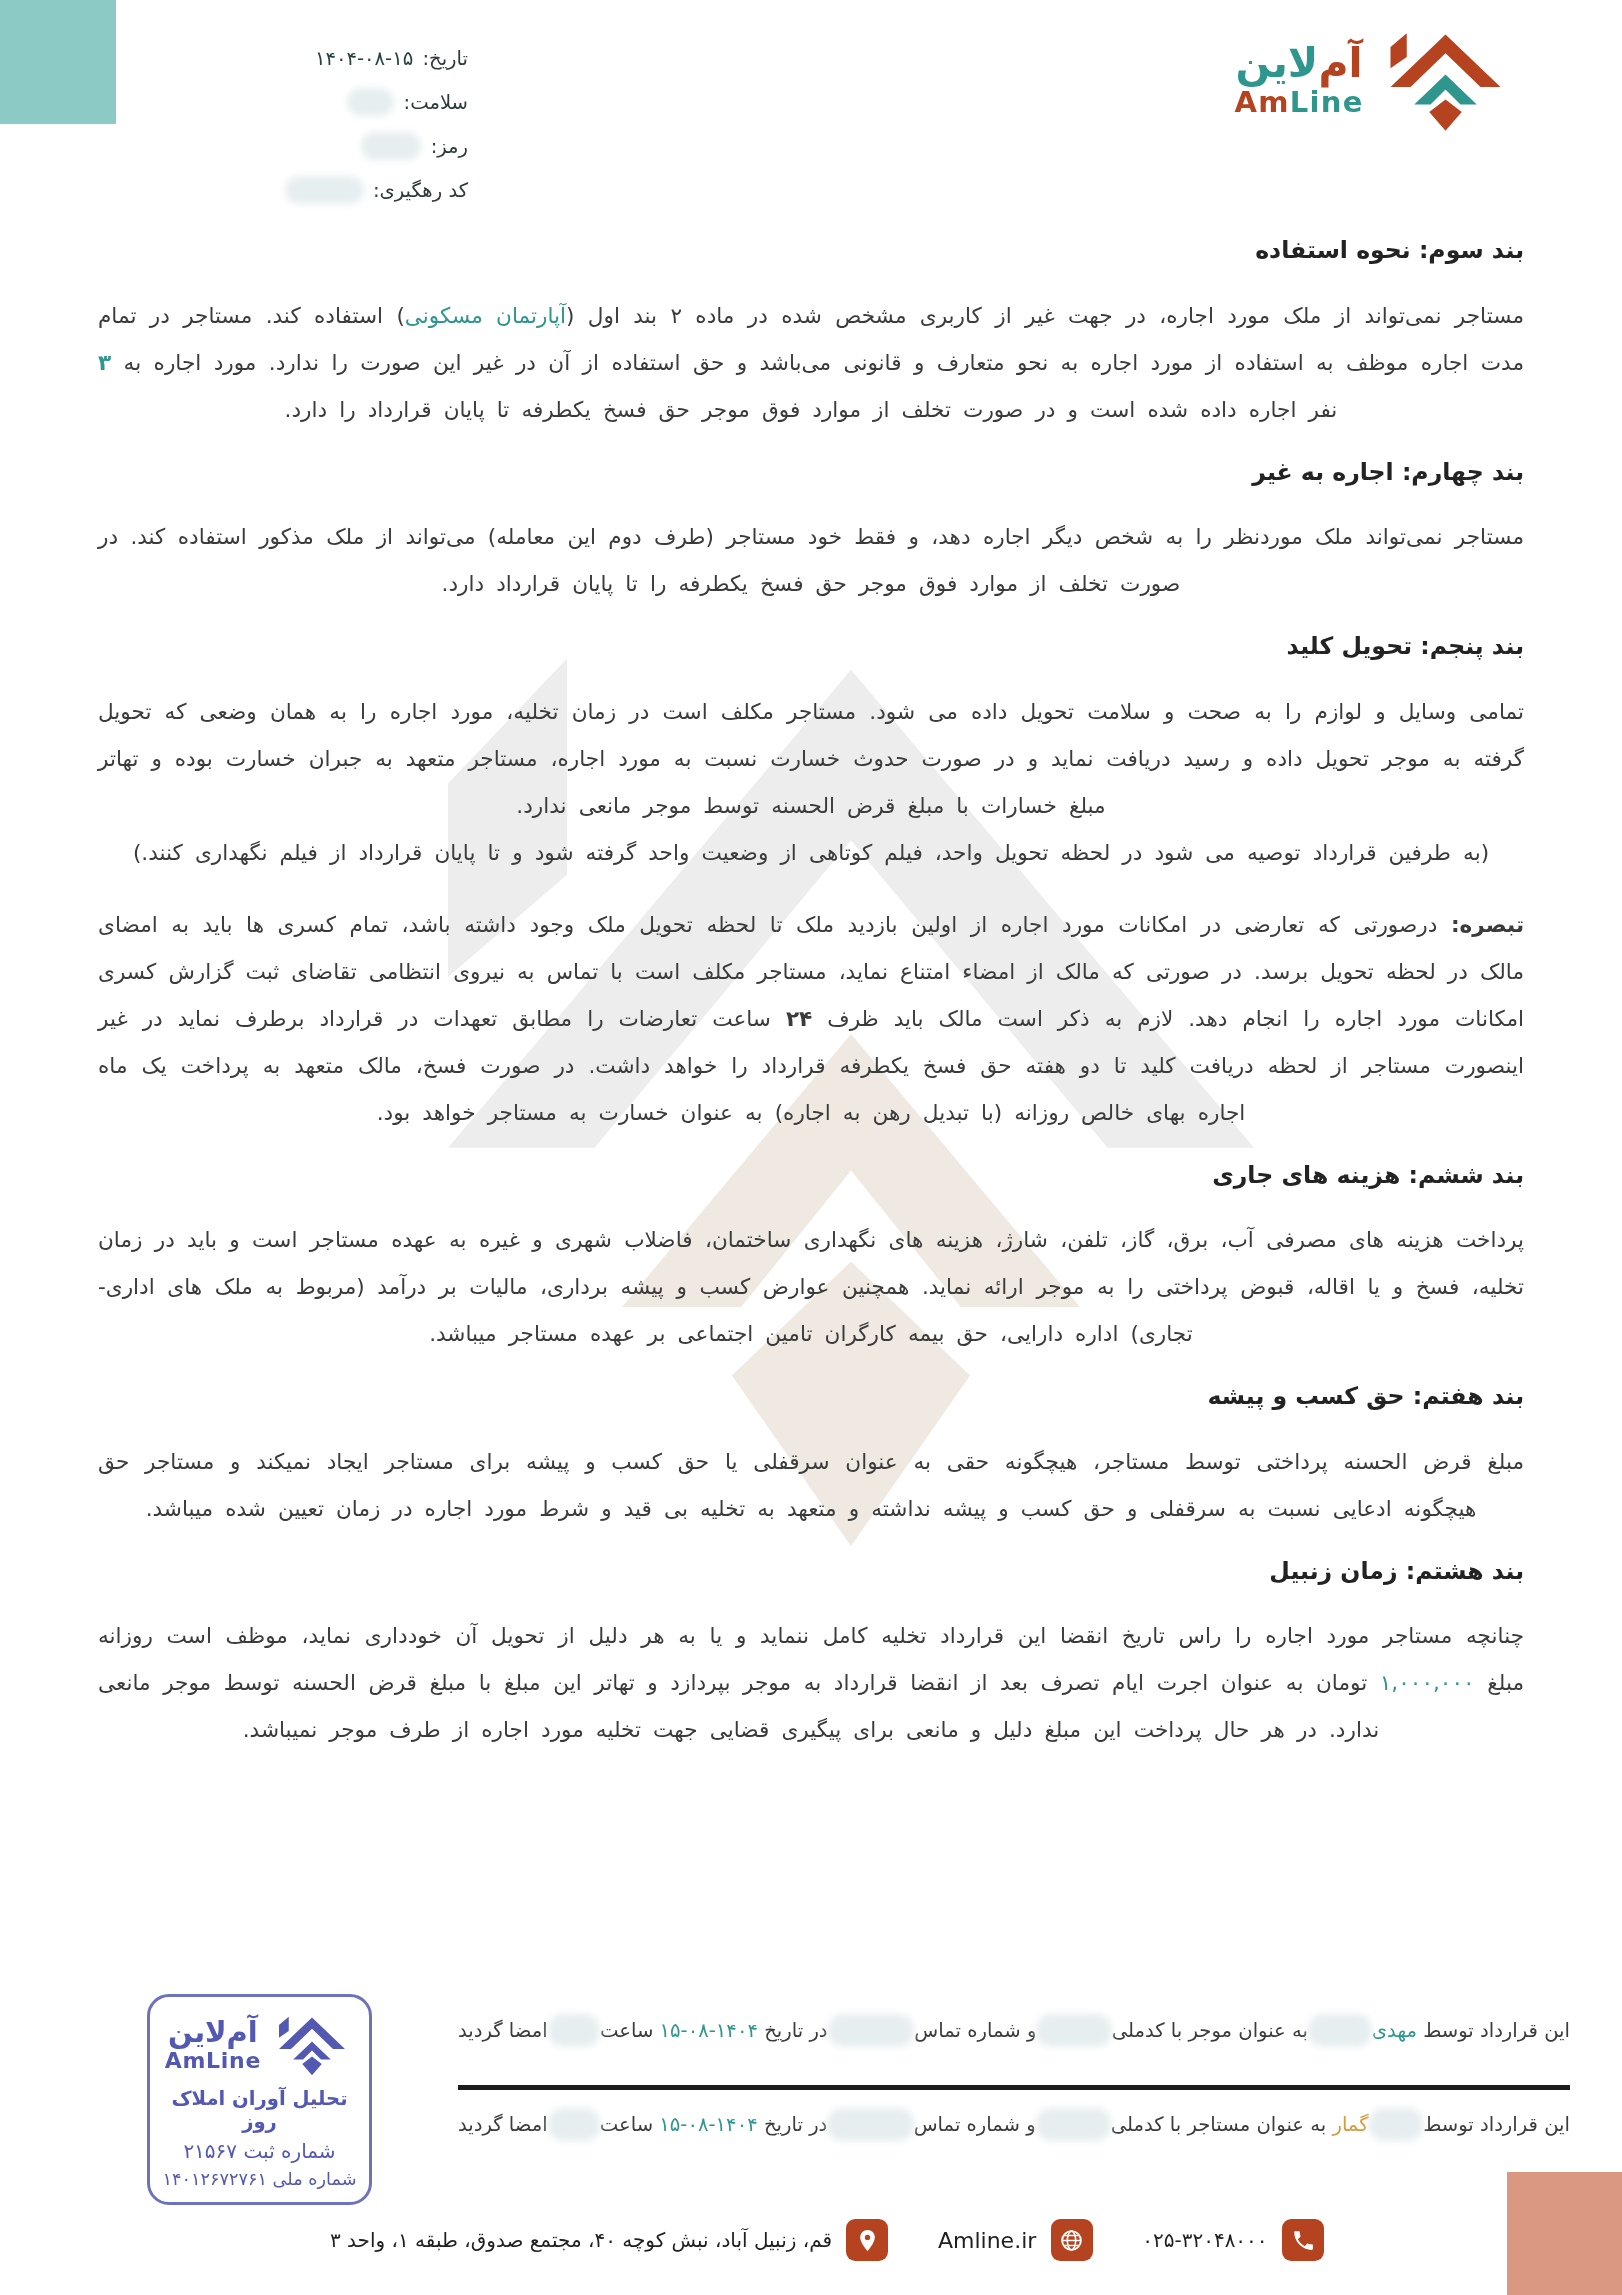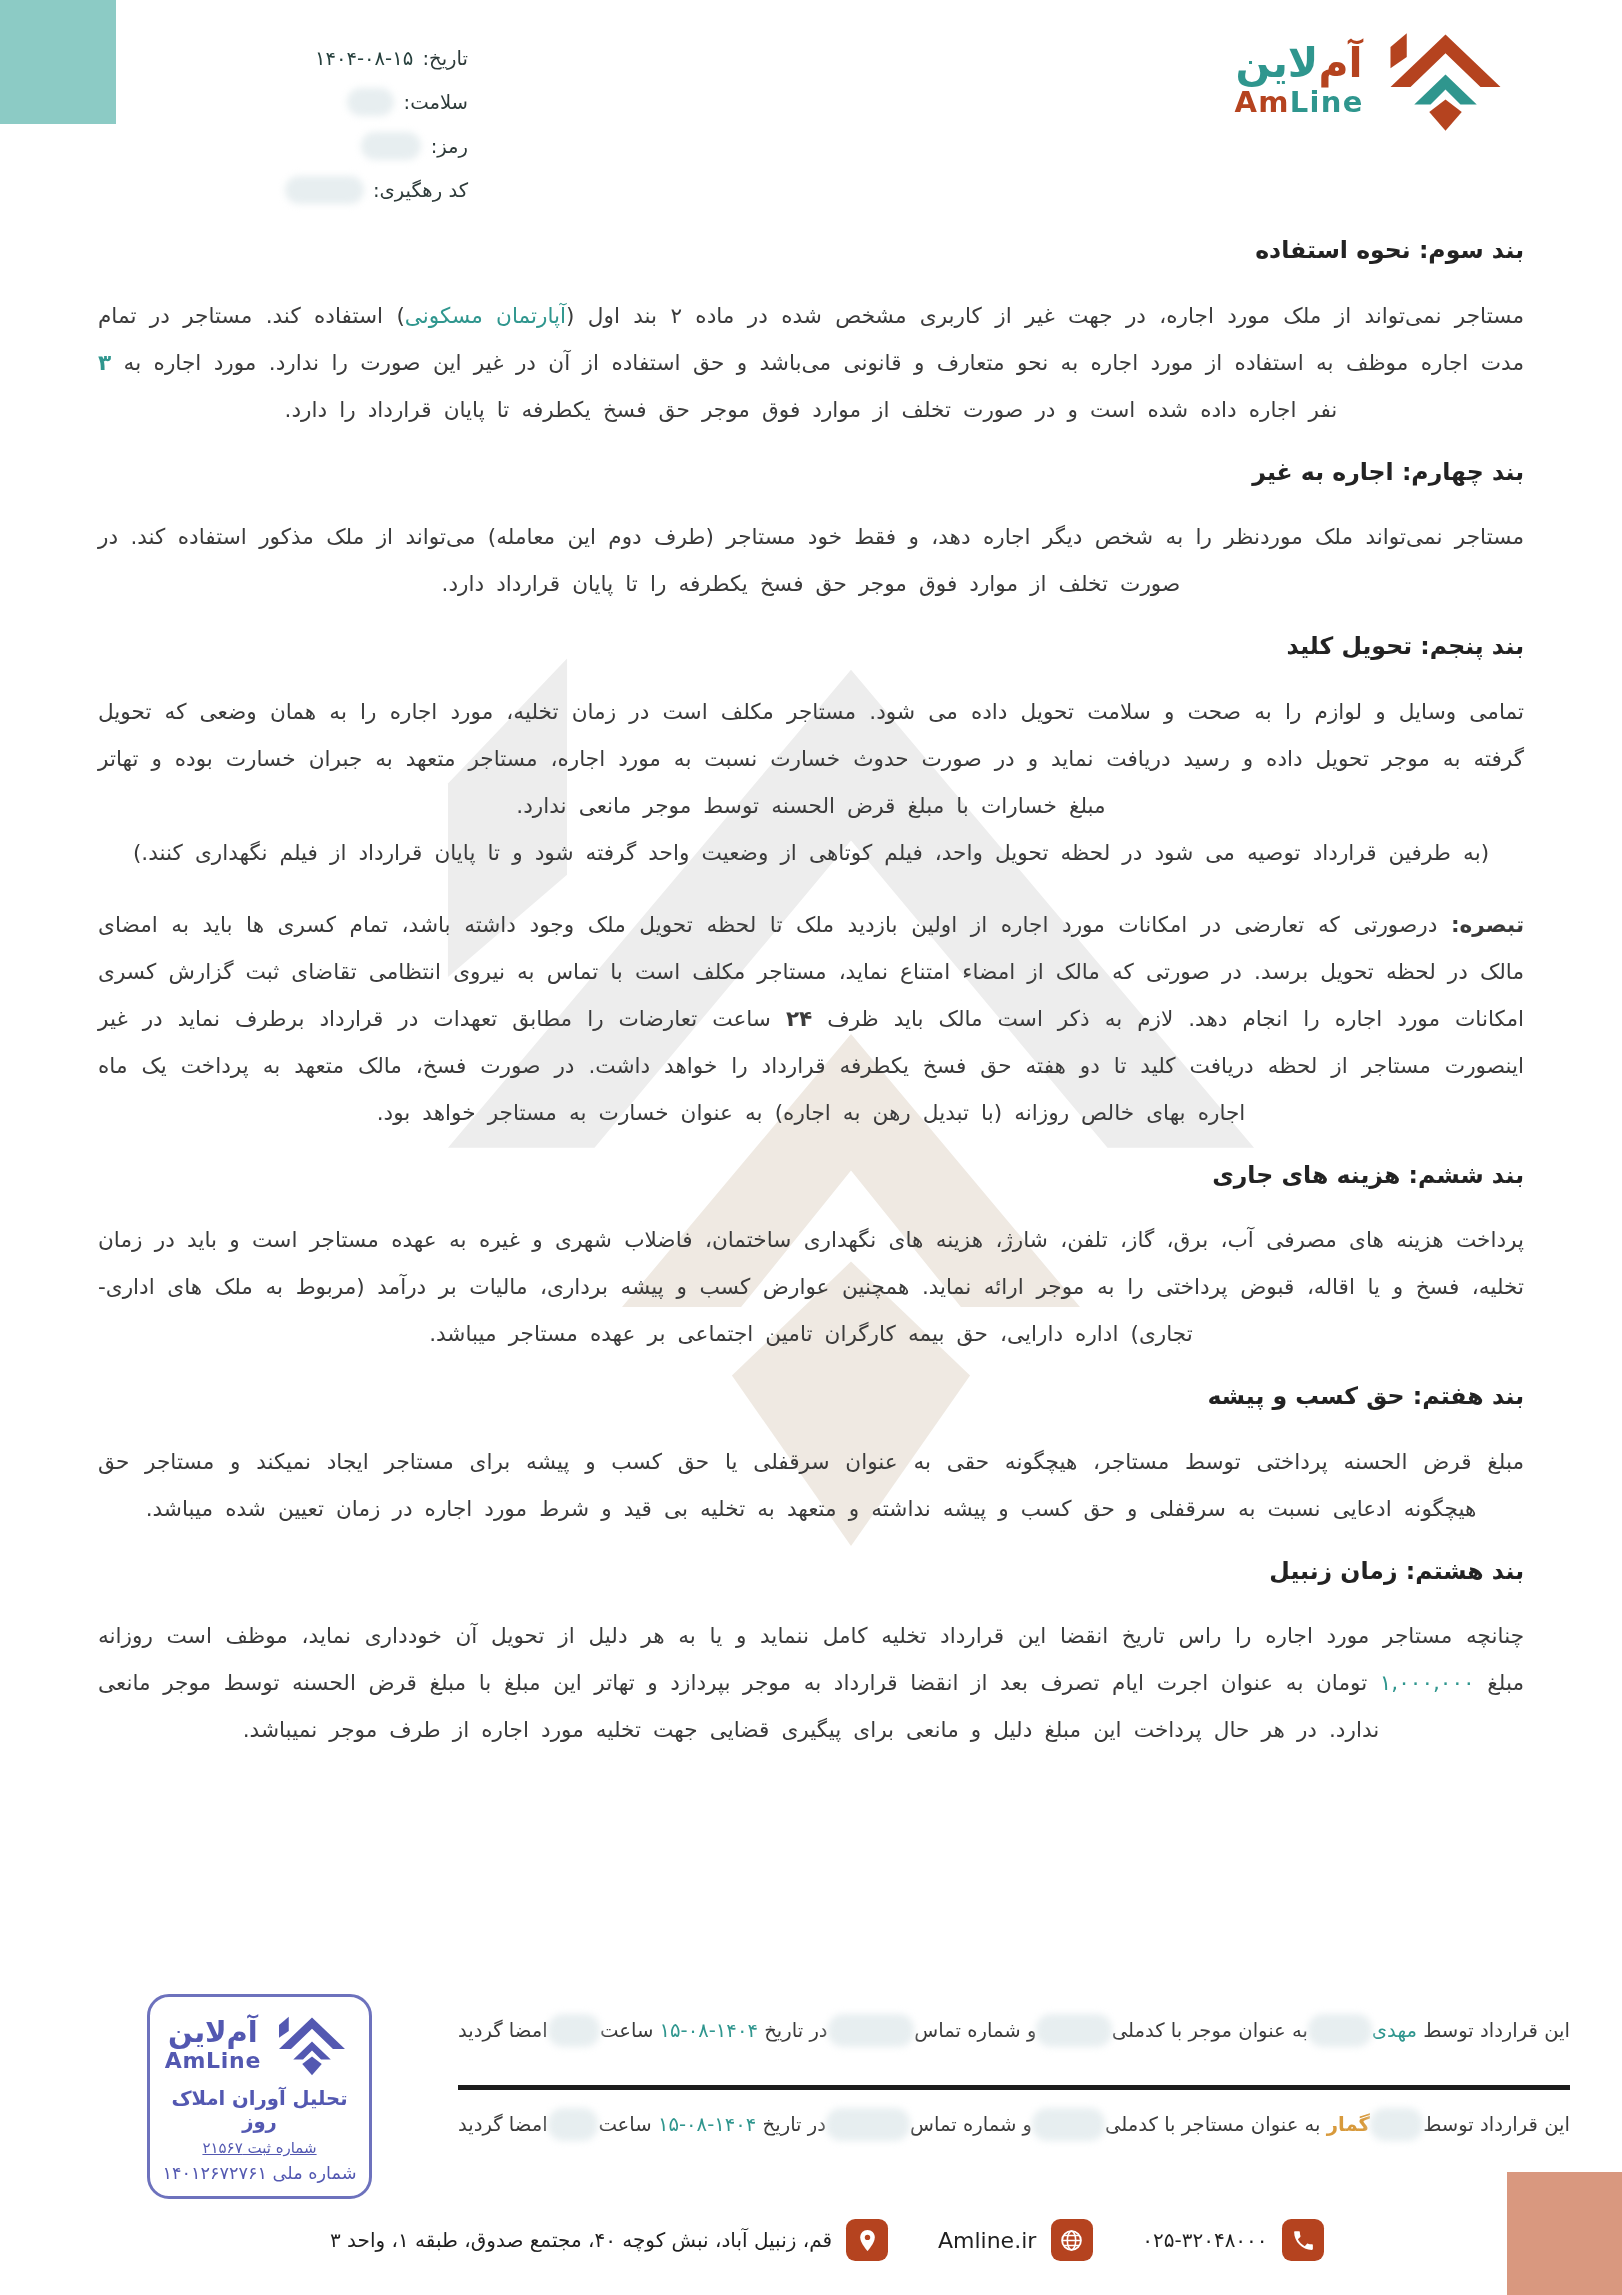--- a/index.html
+++ b/index.html
@@ -27,38 +27,38 @@
   
   .content{position:absolute;top:236px;right:98px;width:1426px;z-index:1;}
   .clause-h{font-size:23.6px;font-weight:700;color:#232323;margin:0 0 27.5px;text-align:right;text-align-last:right;}
   .para{font-size:21.6px;line-height:47px;color:#3b3b3b;text-align:justify;text-align-last:center;
         word-spacing:5.2px;margin:0 0 25px;}
   .para.mb0{margin-bottom:0;}
   .para.note{margin-top:16.4px;}
   .accent{color:#2f968e;}
   .accent-b{color:#2f968e;font-weight:700;}
   .bold{font-weight:700;}
-  .amber{color:#d89a3c;font-weight:bold;}
+  .amber{color:#d89a3c;}
   
   .sig-divider{position:absolute;top:2085px;right:52px;width:1112px;height:4.6px;background:#1c1c1c;z-index:2;}
   .sig-line{position:absolute;right:52px;width:1112px;display:flex;justify-content:space-between;
             align-items:center;direction:rtl;font-size:19.6px;color:#3c3c3c;z-index:2;white-space:nowrap;}
   .sig-1{top:2014px;} .sig-2{top:2108px;}
   .sig-line .blob{height:33px;}
   
   .stamp{position:absolute;left:147px;top:1994px;width:225px;box-sizing:border-box;z-index:2;
          border:3.9px solid rgba(74,80,173,.85);border-radius:22px;padding:13px 7.9px 13px;
          color:#4a50ad;text-align:center;opacity:.95;}
   .stamp-top{display:flex;justify-content:center;align-items:center;gap:9.2px;}
   .stamp-words{display:flex;flex-direction:column;align-items:center;}
   .stamp-fa{font-size:29px;font-weight:700;line-height:1.1;}
   .stamp-en{font-size:22px;font-weight:700;line-height:1;margin-top:1.3px;letter-spacing:0.7px;}
   .stamp-icon{width:84px;height:69px;}
   .stamp-l1{font-size:19.6px;font-weight:700;margin-top:7.9px;}
-  .stamp-l2{font-size:15px;margin-top:6.5px;text-decoration:underline;}
+  .stamp-l2{font-size:20px;margin-top:6.5px;}
   .stamp-l3{font-size:17.7px;margin-top:5.2px;}
   
   .footer{position:absolute;top:2219px;right:298px;left:330px;display:flex;justify-content:space-between;
           align-items:center;direction:rtl;z-index:2;}
   .f-item{display:flex;align-items:center;gap:14.4px;font-size:20px;color:#1f1f1f;white-space:nowrap;}
   .f-icon{width:42px;height:42px;min-width:42px;background:#b5431f;border-radius:9.2px;
           display:flex;align-items:center;justify-content:center;}
   .f-icon svg{width:25px;height:25px;}
   .f-site{font-size:22px;direction:ltr;}
 </style>

